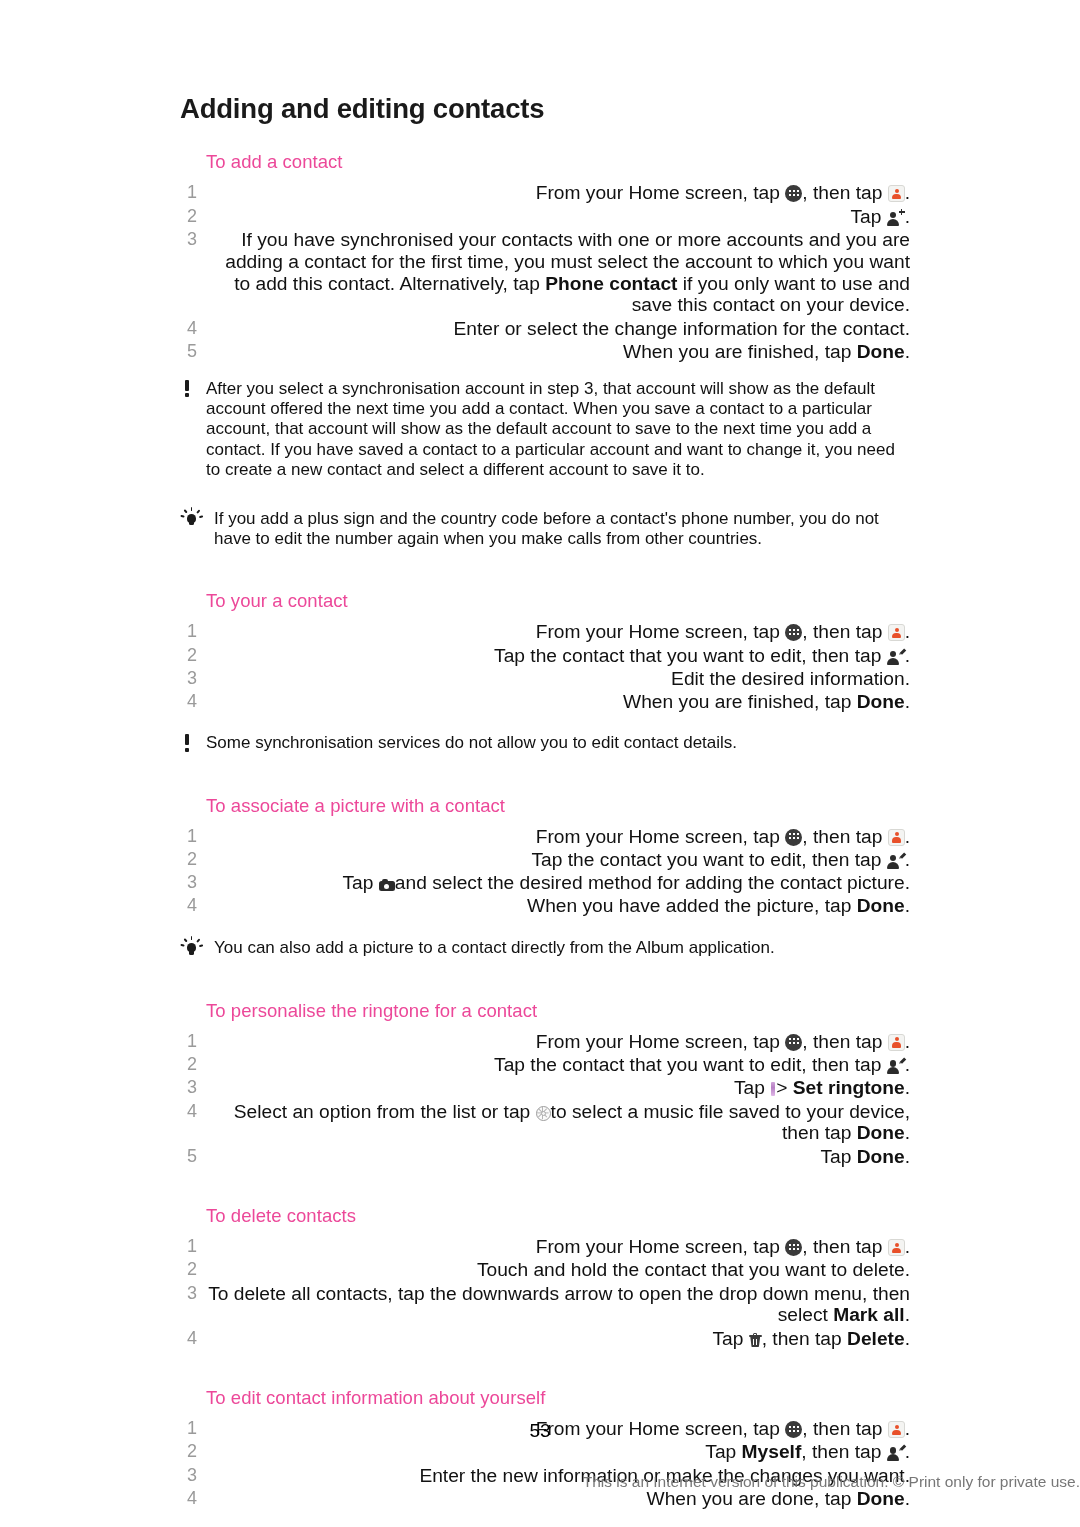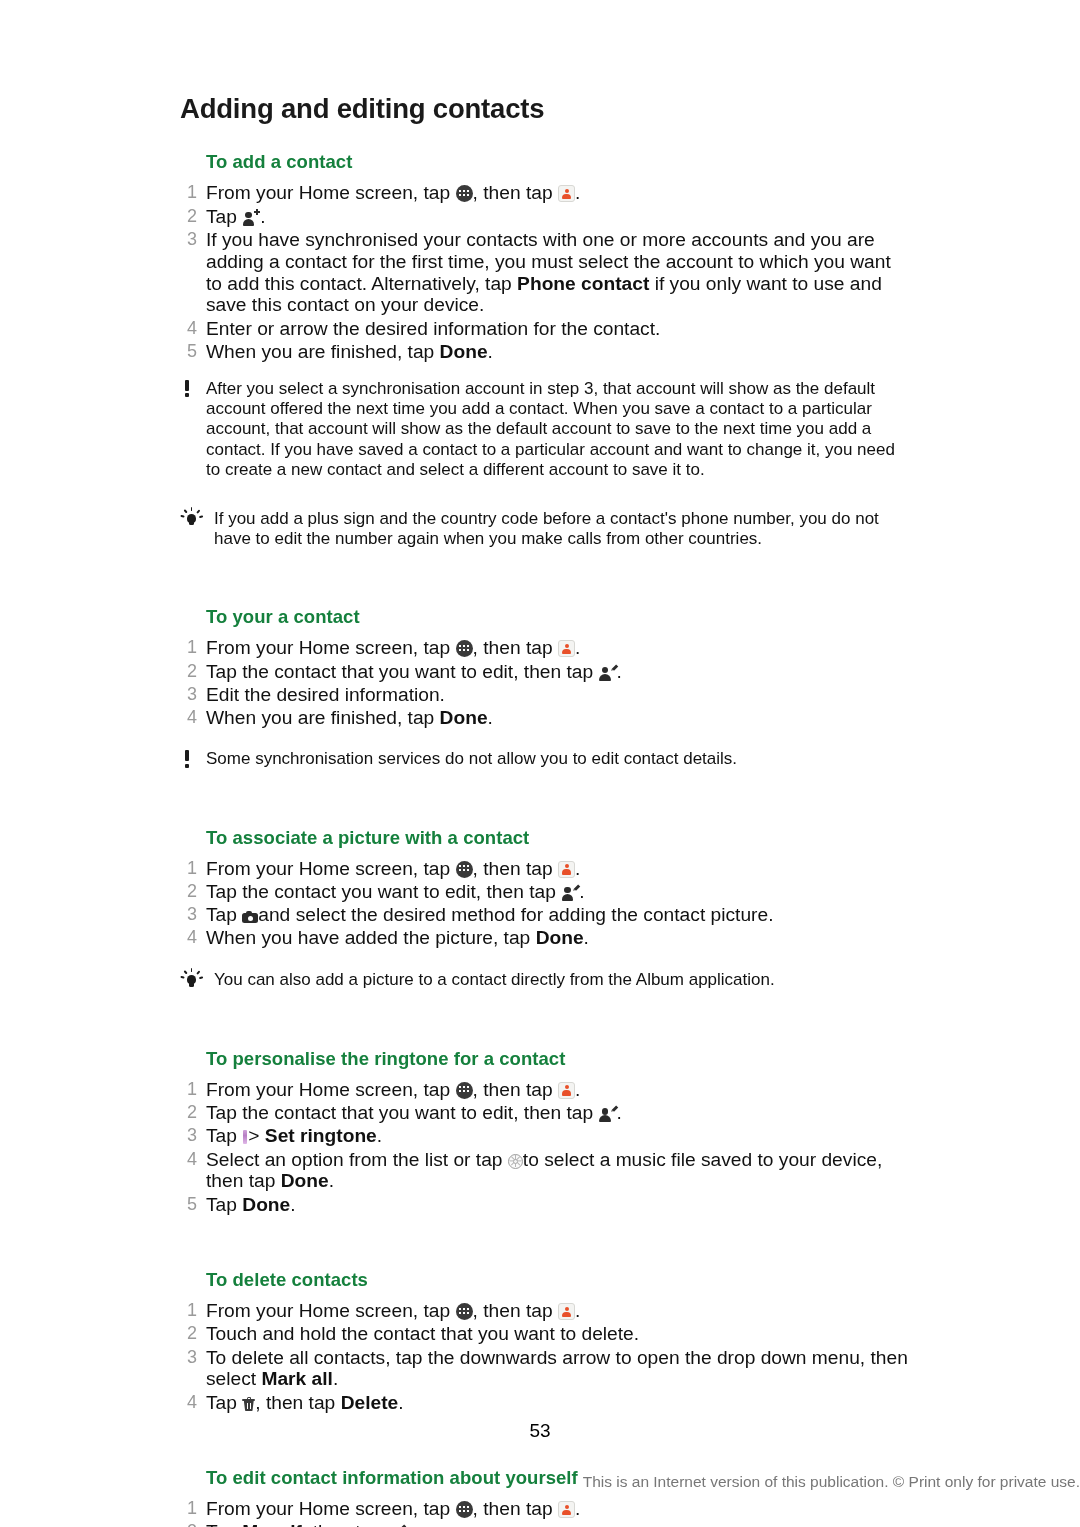--- a/index.html
+++ b/index.html
@@ -33,42 +33,43 @@
     font-size: 27.5px;
     font-weight: bold;
     letter-spacing: -0.2px;
     margin: 0 0 26px 0;
     color: #1a1a1a;
     line-height: 1.1;
   }
 
   h2.section-head {
     font-size: 18.5px;
-    font-weight: bold;
-    color: #15803d;
-    margin: 16px 0 9px 0;
+    font-weight: normal;
+    color: #ec4899;
+    margin: 0 0 9px 0;
     padding-left: 26px;
     line-height: 1.25;
     letter-spacing: 0.05px;
   }
 
   ol.steps {
     list-style: none;
     margin: 0 0 0 0;
     padding: 0;
     counter-reset: step;
   }
   ol.steps > li {
     position: relative;
     counter-increment: step;
     padding-left: 26px;
     font-size: 19.2px;
     line-height: 1.135;
     margin-bottom: 1.5px;
     color: #111;
+    text-align: right;
   }
   ol.steps > li::before {
     content: counter(step);
     position: absolute;
     left: 0;
     top: 0;
     width: 17px;
     text-align: right;
     color: #9a9a9a;
     font-size: 18px;
@@ -420,21 +421,21 @@
       <h2 class="section-head">To add a contact</h2>
       <ol class="steps">
         <li><span>From your Home screen, tap</span>
           <span class="ic ic-appdrawer"></span><span>, then tap</span>
           <span class="ic ic-contactsapp"></span><span>.</span></li>
         <li><span>Tap</span>
           <span class="ic ic-person ic-addperson"><span class="head"></span><span class="body"></span><span class="plus"></span></span><span>.</span></li>
         <li><span>If you have synchronised your contacts with one or more accounts and you are adding a contact for the first time, you must select the account to which you want to add this contact. Alternatively, tap</span>
           <b>Phone contact</b>
           <span>if you only want to use and save this contact on your device.</span></li>
-        <li>Enter or arrow the desired information for the contact.</li>
+        <li>Enter or select the change information for the contact.</li>
         <li><span>When you are finished, tap</span>
           <b>Done</b><span>.</span></li>
       </ol>
 
       <div class="callout note">
         <span class="cal-ico ico-note">
             <span class="stem"></span>
             <span class="dot"></span>
           </span>
         <span>After you select a synchronisation account in step 3, that account will show as the default account offered the next time you add a contact. When you save a contact to a particular account, that account will show as the default account to save to the next time you add a contact. If you have saved a contact to a particular account and want to change it, you need to create a new contact and select a different account to save it to.</span>

